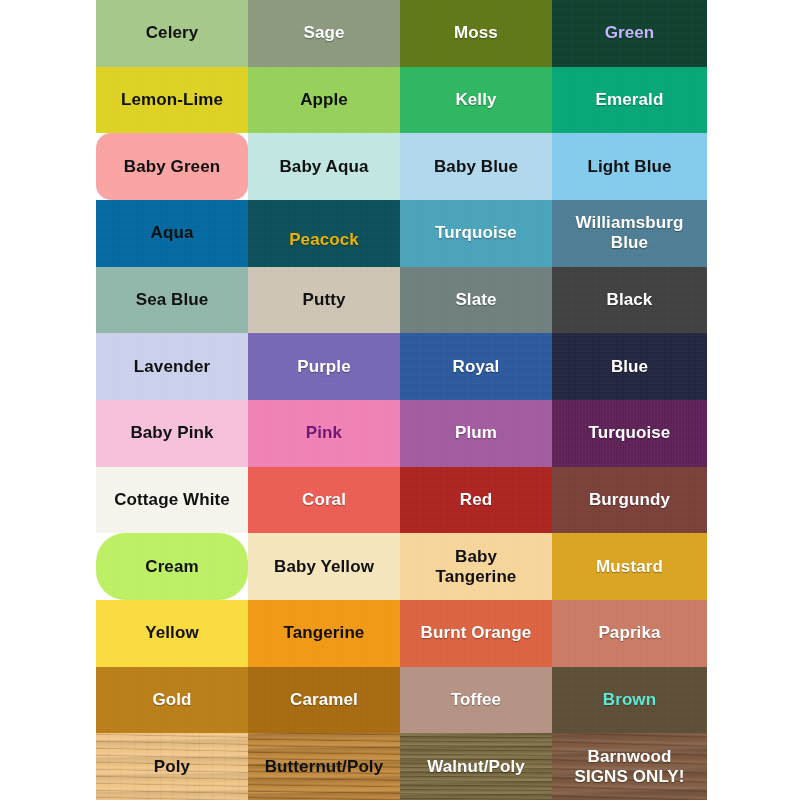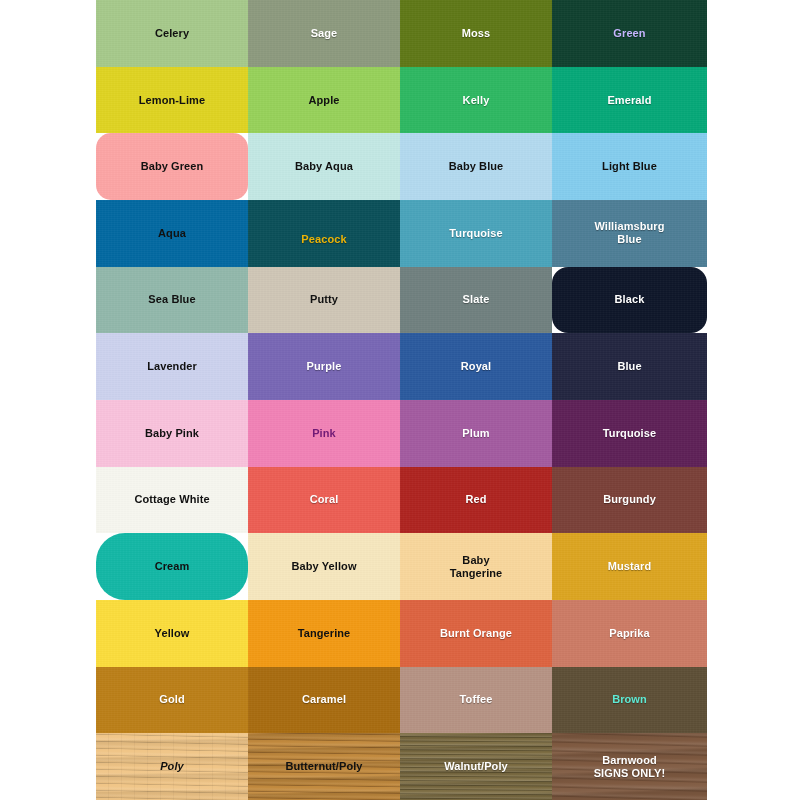--- a/index.html
+++ b/index.html
@@ -28,21 +28,21 @@
   .swatch {
     position: relative;
     display: flex;
     align-items: center;
     justify-content: center;
     overflow: hidden;
   }
   .swatch-label {
     position: relative;
     z-index: 3;
-    font-size: 11px;
+    font-size: 17px;
     font-weight: bold;
     line-height: 1.18;
     text-align: center;
     letter-spacing: 0.1px;
     padding: 0 4px;
     white-space: pre-line;
   }
   
   .swatch .tex {
     position: absolute;
@@ -192,21 +192,21 @@
       <span class="swatch-label" style="color: rgb(17, 17, 17);">Sea Blue</span>
     </div>
     <div class="swatch" style="background: rgb(207, 198, 182);">
       <span class="tex"></span>
       <span class="swatch-label" style="color: rgb(17, 17, 17);">Putty</span>
     </div>
     <div class="swatch" style="background: rgb(112, 128, 127);">
       <span class="tex"></span>
       <span class="swatch-label" style="color: rgb(255, 255, 255); text-shadow: rgba(0, 0, 0, 0.35) 0px 1px 1px;">Slate</span>
     </div>
-    <div class="swatch" style="background: #0f172a; border-radius: 16px;">
+    <div class="swatch" style="background: #404040;">
       <span class="tex"></span>
       <span class="swatch-label" style="color: rgb(255, 255, 255); text-shadow: rgba(0, 0, 0, 0.35) 0px 1px 1px;">Black</span>
     </div>
     <div class="swatch" style="background: rgb(204, 210, 238);">
       <span class="tex"></span>
       <span class="swatch-label" style="color: rgb(17, 17, 17);">Lavender</span>
     </div>
     <div class="swatch" style="background: rgb(120, 103, 181);">
       <span class="tex"></span>
       <span class="swatch-label" style="color: rgb(255, 255, 255); text-shadow: rgba(0, 0, 0, 0.35) 0px 1px 1px;">Purple</span>
@@ -244,21 +244,21 @@
       <span class="swatch-label" style="color: rgb(255, 255, 255); text-shadow: rgba(0, 0, 0, 0.35) 0px 1px 1px;">Coral</span>
     </div>
     <div class="swatch" style="background: rgb(174, 36, 32);">
       <span class="tex"></span>
       <span class="swatch-label" style="color: rgb(255, 255, 255); text-shadow: rgba(0, 0, 0, 0.35) 0px 1px 1px;">Red</span>
     </div>
     <div class="swatch" style="background: rgb(122, 64, 56);">
       <span class="tex"></span>
       <span class="swatch-label" style="color: rgb(255, 255, 255); text-shadow: rgba(0, 0, 0, 0.35) 0px 1px 1px;">Burgundy</span>
     </div>
-    <div class="swatch" style="background: #14b8a6; border-radius: 29px;">
+    <div class="swatch" style="background: #bef264; border-radius: 29px;">
       <span class="tex"></span>
       <span class="swatch-label" style="color: rgb(17, 17, 17);">Cream</span>
     </div>
     <div class="swatch" style="background: rgb(246, 231, 190);">
       <span class="tex"></span>
       <span class="swatch-label" style="color: rgb(17, 17, 17);">Baby Yellow</span>
     </div>
     <div class="swatch" style="background: rgb(248, 215, 156);">
       <span class="tex"></span>
       <span class="swatch-label" style="color: rgb(17, 17, 17);">Baby
@@ -293,21 +293,21 @@
       <span class="swatch-label" style="color: rgb(255, 255, 255); text-shadow: rgba(0, 0, 0, 0.35) 0px 1px 1px;">Caramel</span>
     </div>
     <div class="swatch" style="background: rgb(182, 147, 132);">
       <span class="tex"></span>
       <span class="swatch-label" style="color: rgb(255, 255, 255); text-shadow: rgba(0, 0, 0, 0.35) 0px 1px 1px;">Toffee</span>
     </div>
     <div class="swatch" style="background: rgb(93, 79, 54);">
       <span class="tex"></span>
       <span class="swatch-label" style="color: #5eead4; text-shadow: rgba(0, 0, 0, 0.35) 0px 1px 1px;">Brown</span>
     </div>
-    <div class="swatch wood" style="background: rgb(240, 197, 135); font-style: italic;">
+    <div class="swatch wood" style="background: rgb(240, 197, 135);">
       <span class="tex"></span>
       <span class="swatch-label" style="color: rgb(17, 17, 17);">Poly</span>
     </div>
     <div class="swatch wood wood-2" style="background: rgb(194, 138, 62);">
       <span class="tex"></span>
       <span class="swatch-label" style="color: rgb(17, 17, 17);">Butternut/Poly</span>
     </div>
     <div class="swatch wood wood-3" style="background: rgb(124, 108, 66);">
       <span class="tex"></span>
       <span class="swatch-label" style="color: rgb(255, 255, 255); text-shadow: rgba(0, 0, 0, 0.35) 0px 1px 1px;">Walnut/Poly</span>

